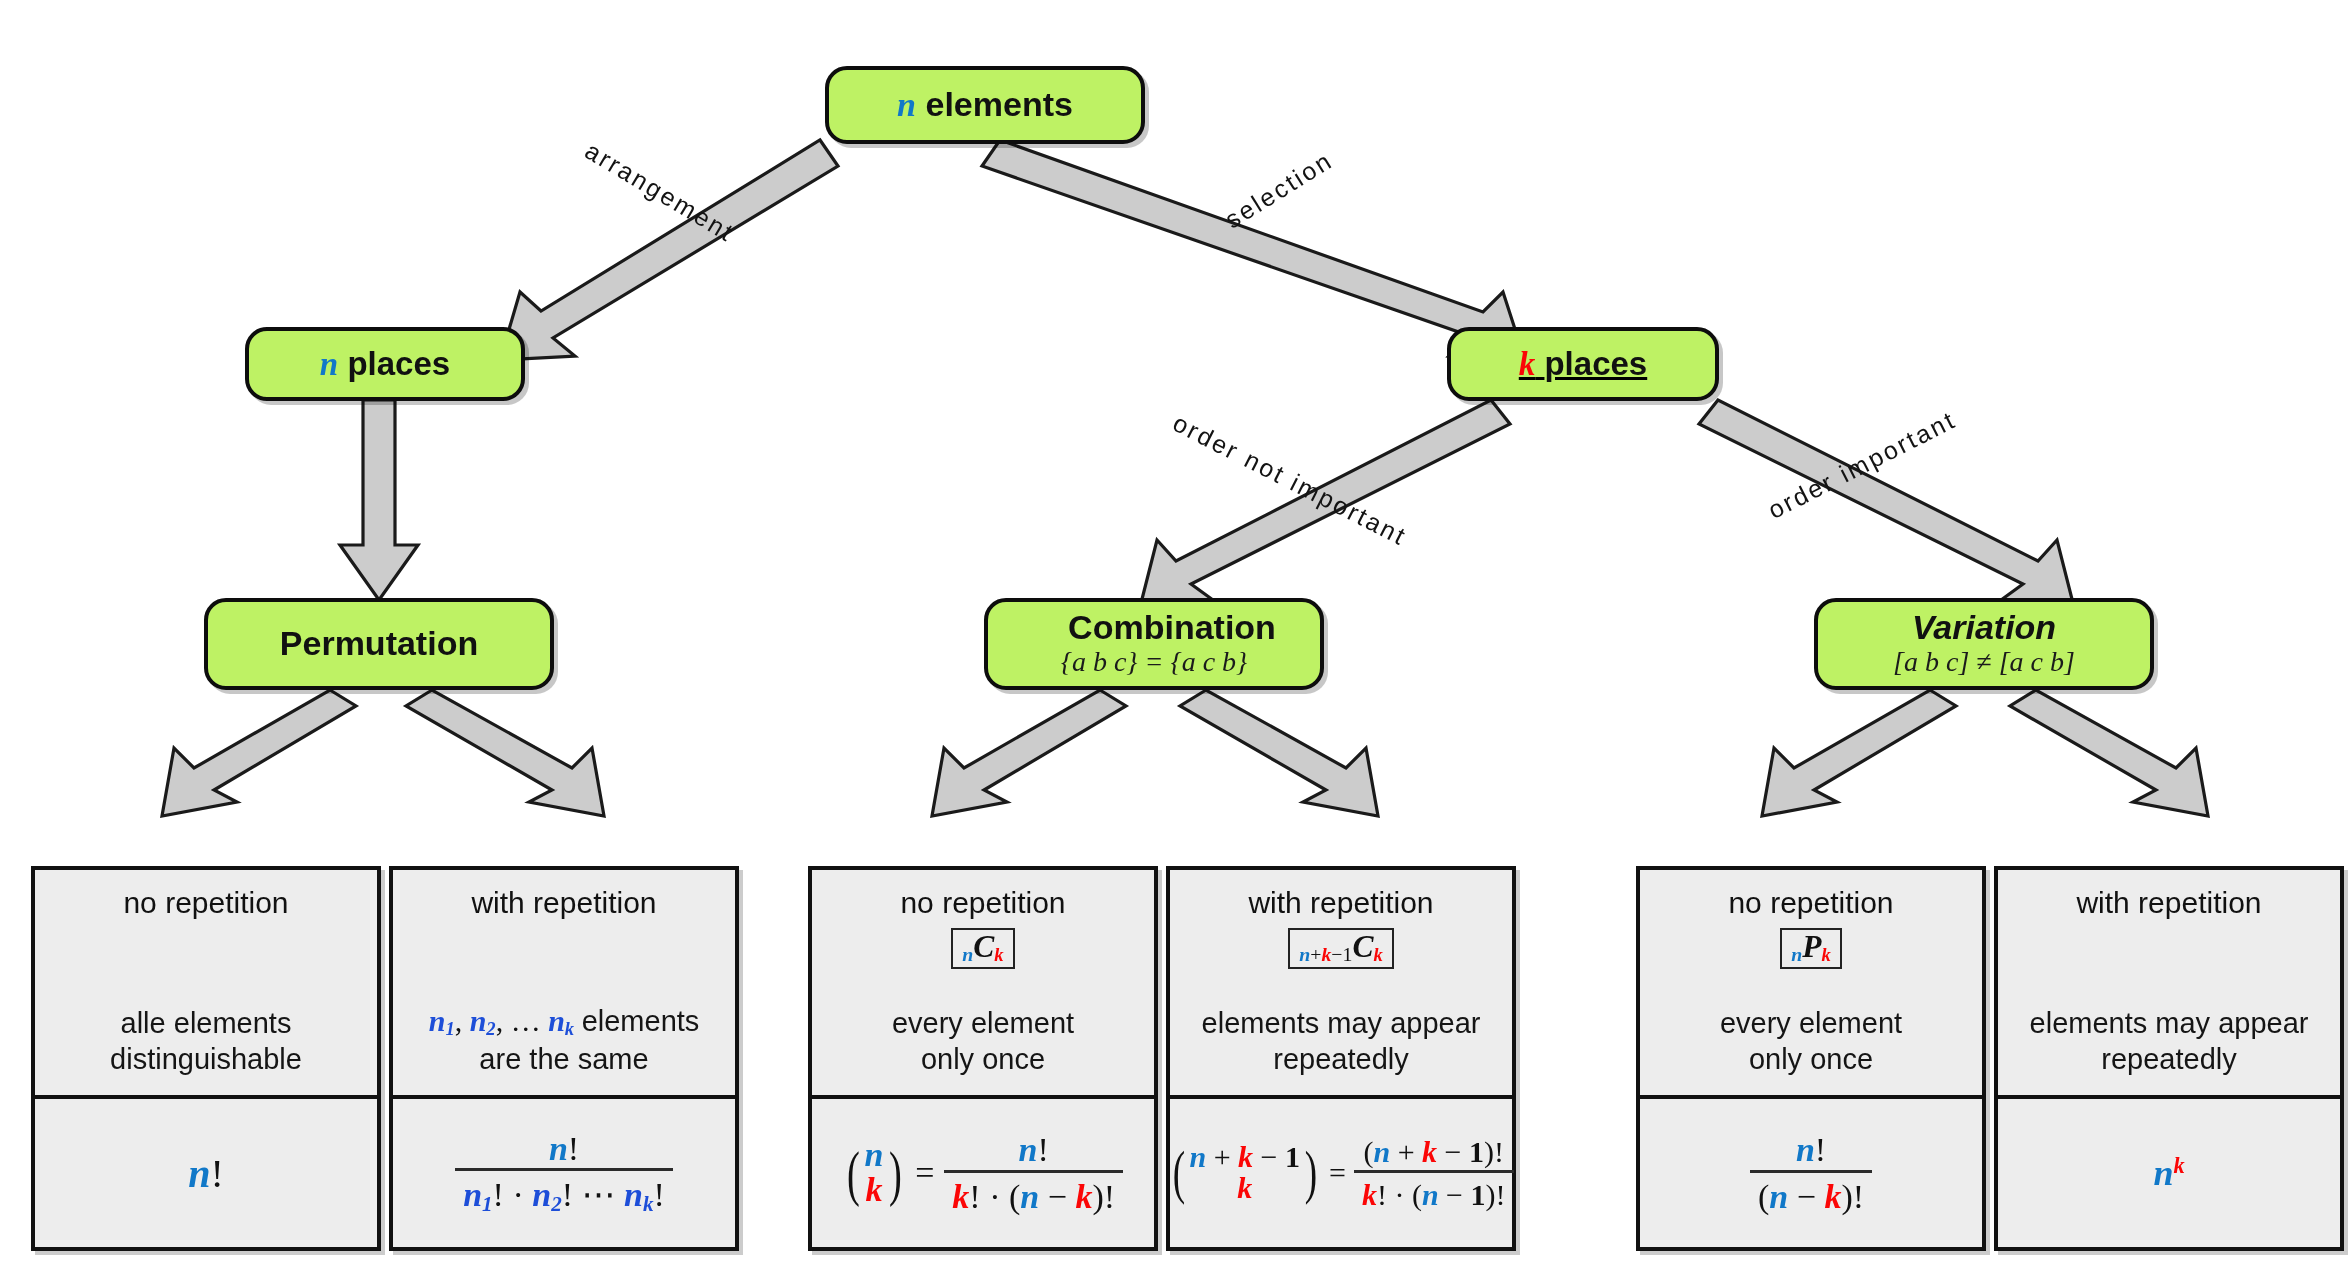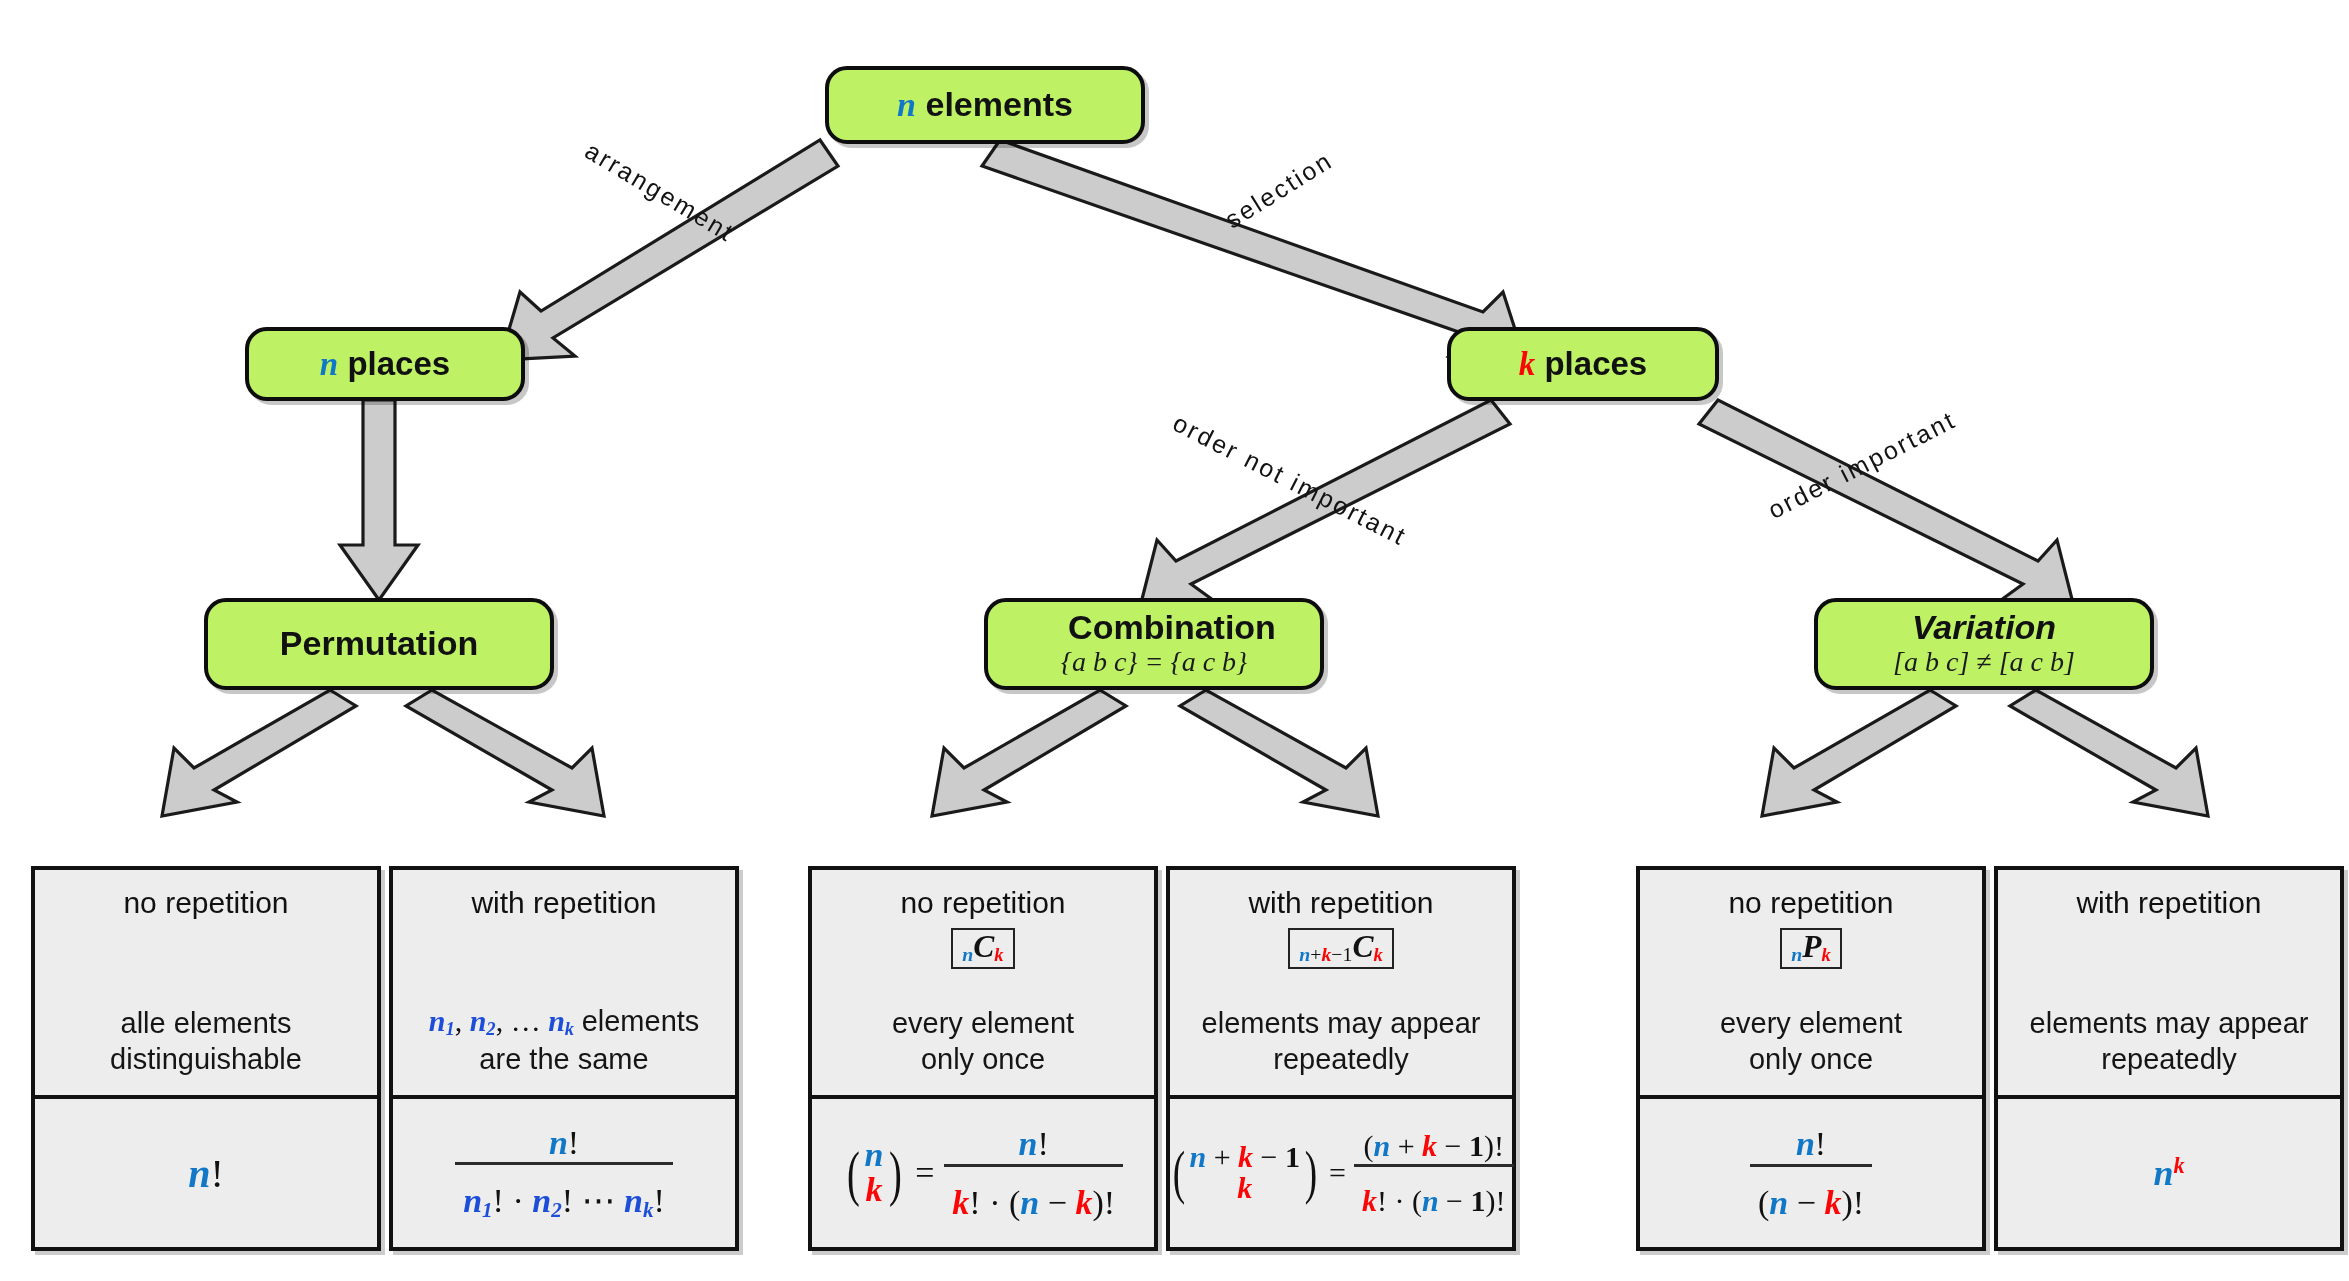--- a/index.html
+++ b/index.html
@@ -83,21 +83,21 @@
   
   .math{font-family:"Liberation Serif", serif;color:#111;}
   .mi{font-style:italic;font-weight:bold;}
   .blue{color:#1178c8;}
   .red{color:#fb0606;}
   .green{color:#1d4ed8;}
   .blk{color:#111;}
 
   .frac{display:inline-flex;flex-direction:column;align-items:center;vertical-align:middle;}
   .frac .num{padding:0 8px 2px;line-height:1.05;}
-  .frac .den{padding:18px 8px 0;line-height:1.05;border-top:3px solid #2b2b2b;}
+  .frac .den{padding:6px 8px 0;line-height:1.05;border-top:3px solid #2b2b2b;}
 
   .binom{display:inline-flex;align-items:center;vertical-align:middle;}
   .binom .paren{
     font-family:"Liberation Serif", serif;
     font-weight:300;
     display:inline-block;
     transform:scaleX(.62);
   }
   .binom .stack{display:inline-flex;flex-direction:column;align-items:center;line-height:1.02;padding:0 1px;}
 
@@ -183,21 +183,21 @@
       <span class="math mi blue">n</span><span>&nbsp;</span><span>elements</span>
     </div>
   </div>
 
   <div class="rnode" style="left:245px;top:327px;width:280px;height:74px;">
     <div class="title" style="font-size:33px;">
       <span class="math mi blue">n</span><span>&nbsp;</span><span>places</span>
     </div>
   </div>
 
-  <div class="rnode" style="left:1447px;top:327px;width:272px;height:74px;">
+  <div class="rnode" style="left:1447px;top:327px;width:272px;height:74px;text-decoration:underline;">
     <div class="title" style="font-size:33px;">
       <span class="math mi red">k</span><span>&nbsp;</span><span>places</span>
     </div>
   </div>
 
   <div class="rnode" style="left:204px;top:598px;width:350px;height:92px;">
     <div class="title" style="font-size:34px;">Permutation</div>
   </div>
 
   <div class="rnode" style="left:984px;top:598px;width:340px;height:92px;">

